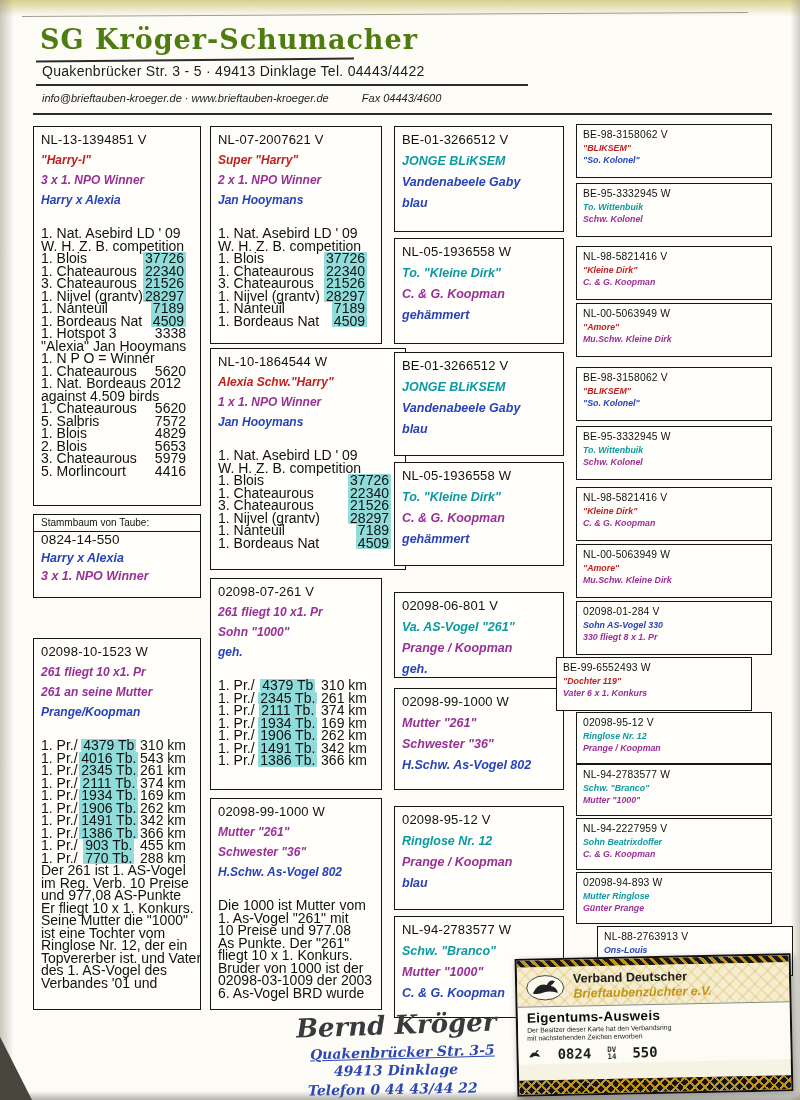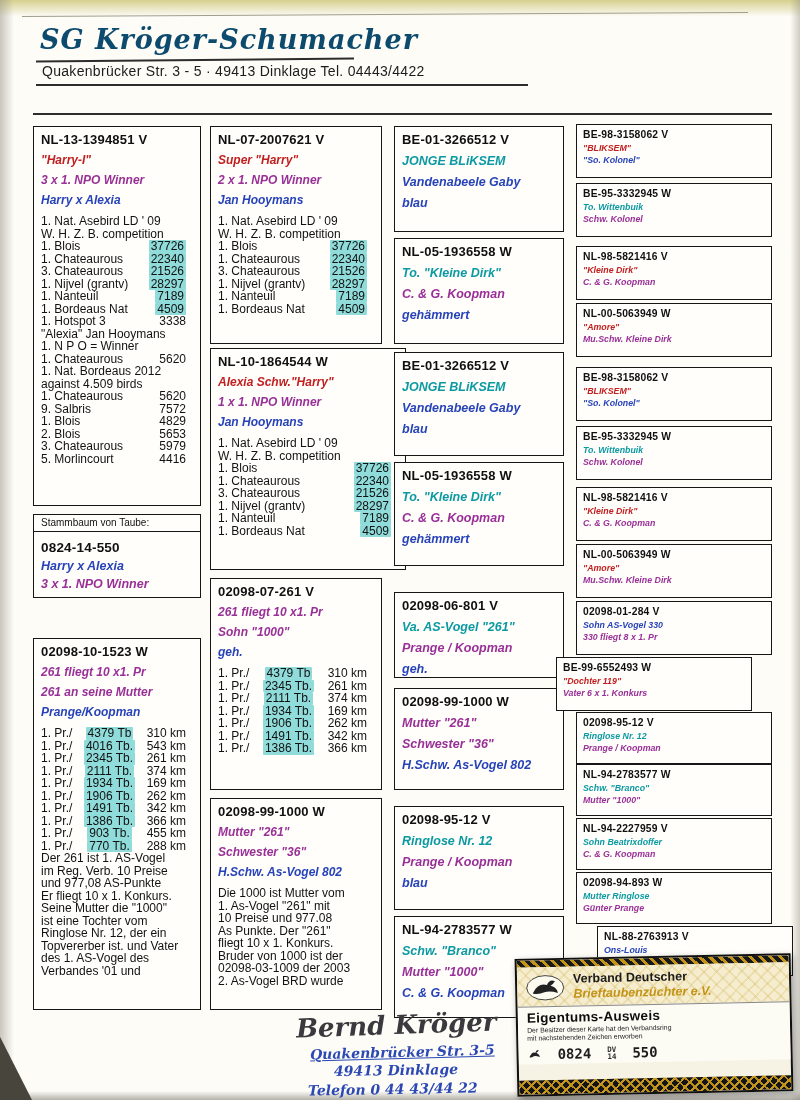--- a/index.html
+++ b/index.html
@@ -13,45 +13,45 @@
 
   
   .edge-top{position:absolute;top:0;left:0;right:0;height:18px;background:linear-gradient(180deg,#d6d08e 0%,rgba(214,208,142,0) 92%);z-index:1}
   .topline{position:absolute;top:14px;left:22px;width:726px;height:1px;background:#a09f8e;transform:rotate(-0.3deg);z-index:1}
   .edge-left{position:absolute;top:0;left:0;bottom:0;width:14px;background:linear-gradient(90deg,rgba(150,146,130,.5),rgba(150,146,130,0));z-index:1}
   .edge-right{position:absolute;top:0;right:0;bottom:0;width:10px;background:linear-gradient(270deg,rgba(150,146,130,.45),rgba(150,146,130,0));z-index:1}
   .edge-bottom{position:absolute;left:0;right:0;bottom:0;height:9px;background:linear-gradient(0deg,rgba(120,116,104,.55),rgba(120,116,104,0));z-index:1}
   .corner-dark{position:absolute;left:0;bottom:0;width:32px;height:72px;background:#47453c;clip-path:polygon(0 12%,100% 100%,0 100%);z-index:7}
 
   
-  .lh-title{position:absolute;left:40px;top:24px;font-family:"DejaVu Serif",serif;font-style:italic;font-weight:bold;font-size:27px;letter-spacing:1px;color:#0c4a6e;z-index:2}
+  .lh-title{position:absolute;left:40px;top:24px;font-family:"DejaVu Serif",serif;font-weight:bold;font-size:27px;letter-spacing:1px;color:#4d7c0f;z-index:2}
   .rule{position:absolute;background:#2c2c2c;z-index:2}
   .rule-title{left:36px;top:59px;width:318px;height:2px;transform:rotate(-0.5deg)}
   .lh-address{position:absolute;left:42px;top:63px;font-size:14px;color:#1c1c1c;letter-spacing:.3px;z-index:2}
   .rule-address{left:36px;top:84px;width:492px;height:1.6px}
   .lh-contact{position:absolute;left:42px;top:92px;font-size:11px;font-style:italic;color:#222;z-index:2}
   .lh-contact .fax{margin-left:30px}
   .rule-main{left:33px;top:113px;width:739px;height:2.4px}
 
   
   .pbox{position:absolute;border:1.5px solid #161616;background:#fffefb;padding:5px 6px 4px 7px;z-index:3}
-  .bid{font-weight:bold;font-size:13px;color:#101010;letter-spacing:.2px;white-space:nowrap}
+  .bid{font-weight:normal;font-size:13px;color:#101010;letter-spacing:.2px;white-space:nowrap}
   .t{font-style:italic;font-weight:bold;font-size:12px;margin-top:6px;white-space:nowrap}
   .red{color:var(--red)} .purple{color:var(--purple)} .blue{color:var(--blue)} .teal{color:var(--teal)}
-  .perf{margin-top:8px;font-size:12px;color:#111}
+  .perf{margin-top:20px;font-size:14px;color:#111}
   .pl{display:flex;justify-content:space-between;line-height:12.5px;padding-right:8px;white-space:nowrap}
   .hl{background:var(--highlight);padding:0 2px;border-radius:1px}
 
   .gen3 .t{margin-top:7px;font-size:12.5px}
   .small{padding:4px 5px 3px 6px}
   .small .bid{font-size:10.3px}
   .small .t{font-size:8.8px;margin-top:2.5px}
 
   
-  .stamm-label{font-size:10px;color:#111;border-bottom:1.4px solid #161616;margin:-5px -6px 8px -7px;padding:2px 6px 3px 7px}
+  .stamm-label{font-size:10px;color:#111;border-bottom:1.4px solid #161616;margin:-5px -6px 0 -7px;padding:2px 6px 3px 7px}
   .stamm .bid{font-size:13.5px}
   .stamm .t{margin-top:4px;font-size:12.5px}
 
   
   .sig-name{position:absolute;left:296px;top:1010px;font-family:"DejaVu Serif",serif;font-style:italic;font-weight:bold;font-size:26px;color:#3a3a3e;transform:rotate(-2deg);z-index:4}
   .sig-line{position:absolute;font-family:"DejaVu Serif",serif;font-style:italic;font-weight:bold;font-size:14px;color:var(--signature-blue);z-index:4}
   .sig1{left:310px;top:1044px;transform:rotate(-1.5deg);text-decoration:underline}
   .sig2{left:334px;top:1062px;transform:rotate(-1deg)}
   .sig3{left:308px;top:1081px;transform:rotate(-1deg)}
 
@@ -81,20 +81,24 @@
   <div class="edge-top"></div>
   <div class="topline"></div>
   <div class="edge-left"></div>
   <div class="edge-right"></div>
   <div class="edge-bottom"></div>
 
   <div class="lh-title">SG Kröger-Schumacher</div>
   <div class="rule rule-title"></div>
   <div class="lh-address">Quakenbrücker Str. 3 - 5  ·  49413 Dinklage Tel. 04443/4422</div>
   <div class="rule rule-address"></div>
+  <div class="lh-contact">
+    <span>info@brieftauben-kroeger.de  ·  www.brieftauben-kroeger.de</span>
+    <span class="fax">Fax 04443/4600</span>
+  </div>
   <div class="rule rule-main"></div>
 
   <div class="pbox big" style="left:33px;top:126px;width:168px;height:380px">
       <div class="bid">NL-13-1394851 V</div>
       <div class="t red">"Harry-I"</div>
       <div class="t purple">3 x 1. NPO Winner</div>
       <div class="t blue">Harry x Alexia</div>
       <div class="perf">
         <div class="pl">
           <span>1. Nat. Asebird LD ' 09</span>
@@ -144,21 +148,21 @@
           <span>1. Nat. Bordeaus 2012</span>
         </div>
         <div class="pl">
           <span>against 4.509 birds</span>
         </div>
         <div class="pl">
           <span>1. Chateaurous</span>
           <span>5620</span>
         </div>
         <div class="pl">
-          <span>9. Salbris</span>
+          <span>5. Salbris</span>
           <span>7572</span>
         </div>
         <div class="pl">
           <span>1. Blois</span>
           <span>4829</span>
         </div>
         <div class="pl">
           <span>2. Blois</span>
           <span>5653</span>
         </div>
@@ -409,21 +413,21 @@
         <div class="pl">
           <span>fliegt 10 x 1. Konkurs.</span>
         </div>
         <div class="pl">
           <span>Bruder von 1000 ist der</span>
         </div>
         <div class="pl">
           <span>02098-03-1009 der 2003</span>
         </div>
         <div class="pl">
-          <span>2. As-Vogel BRD wurde</span>
+          <span>6. As-Vogel BRD wurde</span>
         </div>
       </div>
     </div>
 
   <div class="pbox gen3" style="left:394px;top:126px;width:170px;height:106px">
       <div class="bid">BE-01-3266512 V</div>
       <div class="t teal">JONGE BLiKSEM</div>
       <div class="t blue">Vandenabeele Gaby</div>
       <div class="t blue">blau</div>
     </div>

